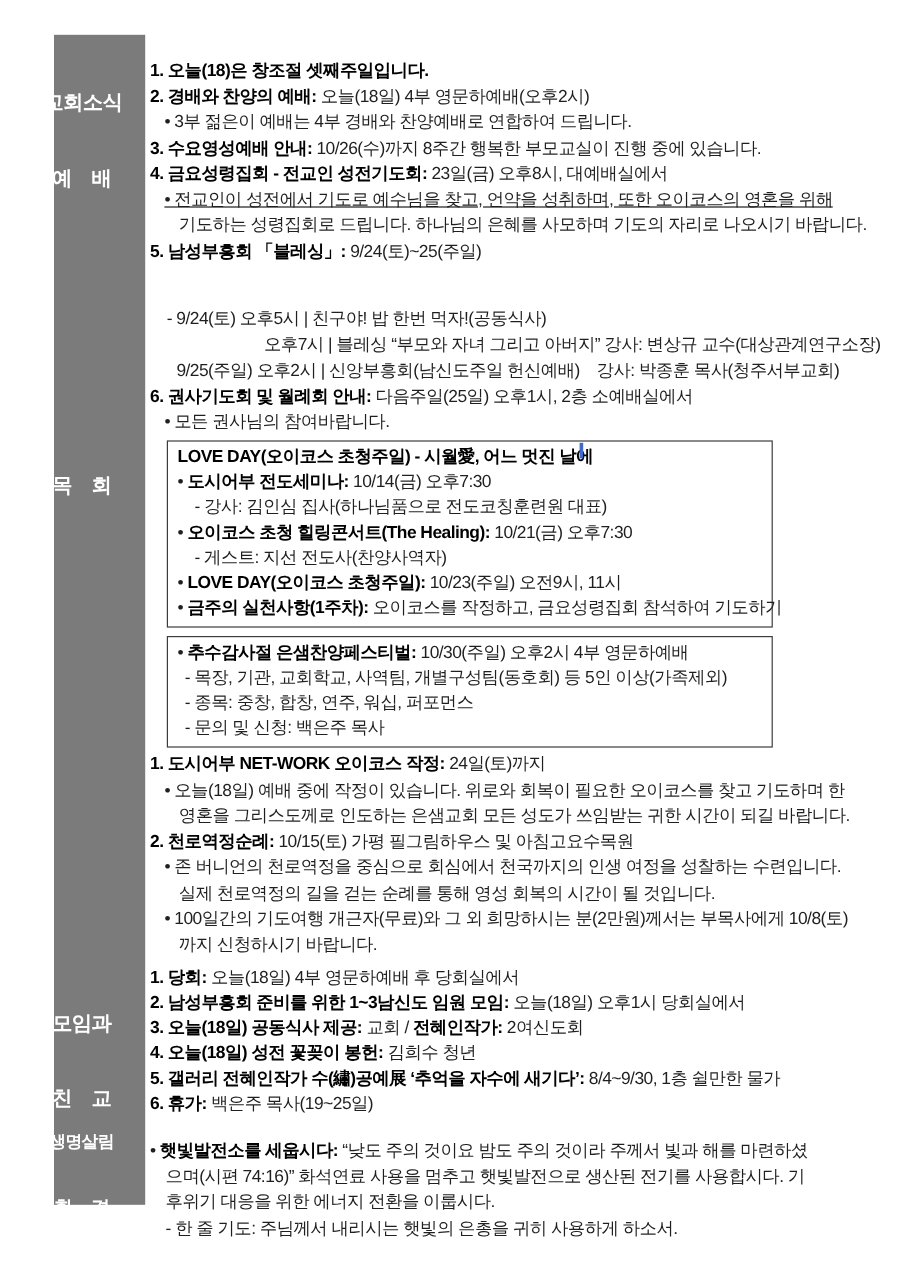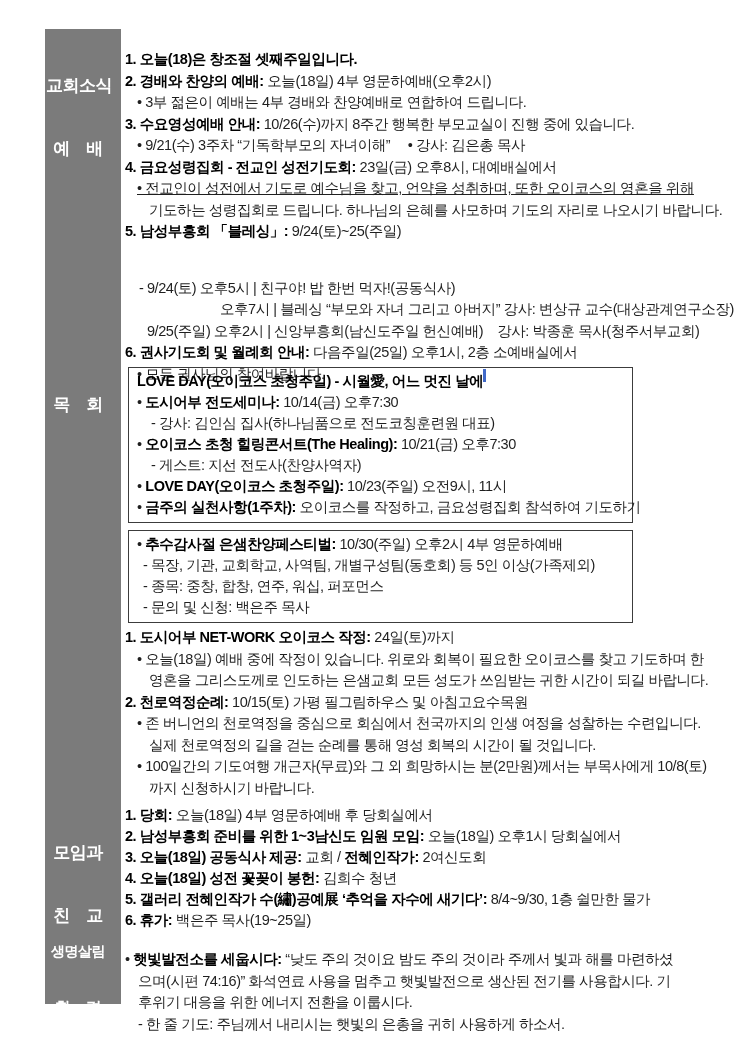--- a/index.html
+++ b/index.html
@@ -13,38 +13,38 @@
     background:#ffffff;
     overflow:hidden;
     color:#1f1f1f;
   }
   
   #rail{
     position:absolute;left:45px;top:29px;width:76px;height:975px;
     background:#7b7b7b;
   }
   .rail-label{
-    position:absolute;left:46px;width:64px;
+    position:absolute;left:36px;width:64px;
     color:#ffffff;font-weight:700;text-align:center;
     font-size:17px;line-height:21px;
     letter-spacing:-0.5px;white-space:pre;
   }
   .rail-label .small{font-size:14px;line-height:17px;}
   .rail-label div{white-space:pre;}
   
   .section{
     position:absolute;left:125px;width:622px;
     font-size:14.5px;line-height:21.5px;letter-spacing:-0.45px;
   }
   .line{white-space:pre;}
   .b{font-weight:700;color:#000000;}
   
   .info-box{
     border:1.6px solid #3c3c3c;
-    margin-left:3px;width:505px;box-sizing:border-box;
+    margin-left:14px;width:505px;box-sizing:border-box;
     padding:3px 8px 4px 8px;
     line-height:21px;
   }
   #box2{margin-top:7px;}
   #ministry-items{margin-top:4px;}
   #meetings{line-height:21px;}
   #cursor-artifact{
     position:absolute;left:483px;top:369px;width:3px;height:13px;
   }
 </style>
@@ -73,21 +73,20 @@
     <div class="small">생명살림</div>
     <div>환　경</div>
     <div>캠페인</div>
   </div>
 
   <div class="section" style="top:49px;" id="worship">
       <div class="line"><span class="b">1. 오늘(18)은 창조절 셋째주일입니다.</span></div>
       <div class="line"><span class="b">2. 경배와 찬양의 예배:</span><span> 오늘(18일) 4부 영문하예배(오후2시)</span></div>
       <div class="line" style="padding-left: 12px;"><span>• 3부 젊은이 예배는 4부 경배와 찬양예배로 연합하여 드립니다.</span></div>
       <div class="line"><span class="b">3. 수요영성예배 안내:</span><span> 10/26(수)까지 8주간 행복한 부모교실이 진행 중에 있습니다.</span></div>
-      <div class="line" style="padding-left: 12px;"><span>• 9/21(수) 3주차 “기독학부모의 자녀이해”　 • 강사: 김은총 목사</span></div>
       <div class="line"><span class="b">4. 금요성령집회 - 전교인 성전기도회:</span><span> 23일(금) 오후8시, 대예배실에서</span></div>
       <div class="line" style="padding-left: 12px; text-decoration: underline;"><span>• 전교인이 성전에서 기도로 예수님을 찾고, 언약을 성취하며, 또한 오이코스의 영혼을 위해</span></div>
       <div class="line" style="padding-left: 24px;"><span>기도하는 성령집회로 드립니다. 하나님의 은혜를 사모하며 기도의 자리로 나오시기 바랍니다.</span></div>
       <div class="line"><span class="b">5. 남성부흥회 「블레싱」:</span><span> 9/24(토)~25(주일)</span></div>
       <div class="line" style="padding-left: 14px; margin-top: 35px;"><span>- 9/24(토) 오후5시 | 친구야! 밥 한번 먹자!(공동식사)</span></div>
       <div class="line" style="padding-left: 95px;"><span>오후7시 | 블레싱 “부모와 자녀 그리고 아버지” 강사: 변상규 교수(대상관계연구소장)</span></div>
       <div class="line" style="padding-left: 22px;"><span>9/25(주일) 오후2시 | 신앙부흥회(남신도주일 헌신예배)　강사: 박종훈 목사(청주서부교회)</span></div>
       <div class="line"><span class="b">6. 권사기도회 및 월례회 안내:</span><span> 다음주일(25일) 오후1시, 2층 소예배실에서</span></div>
       <div class="line" style="padding-left: 12px;"><span>• 모든 권사님의 참여바랍니다.</span></div>
     </div>

